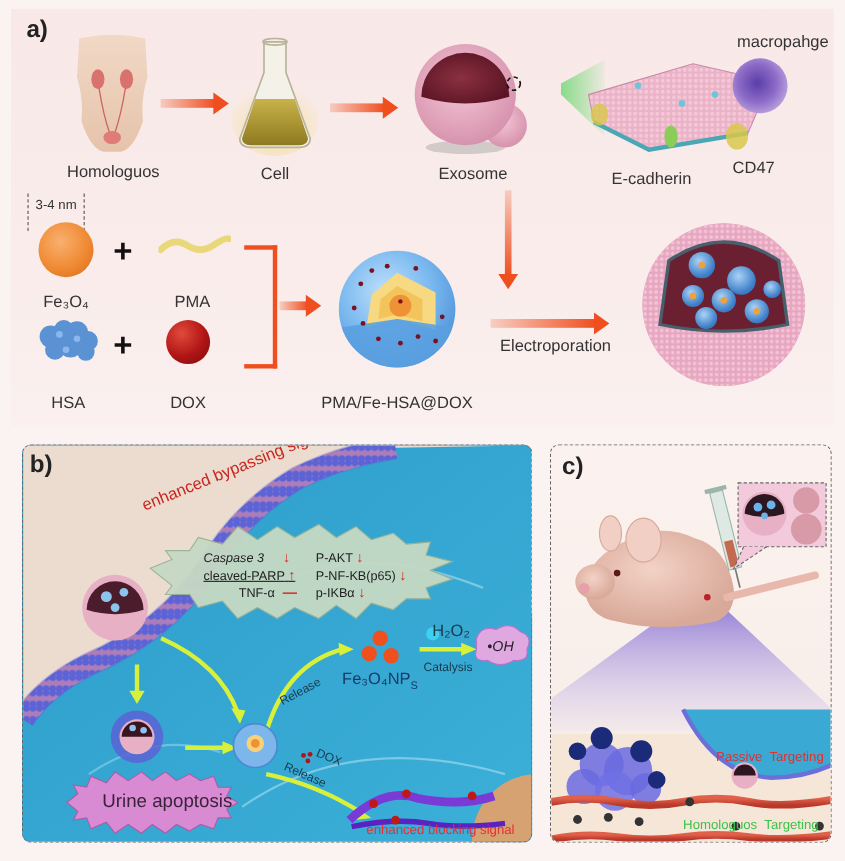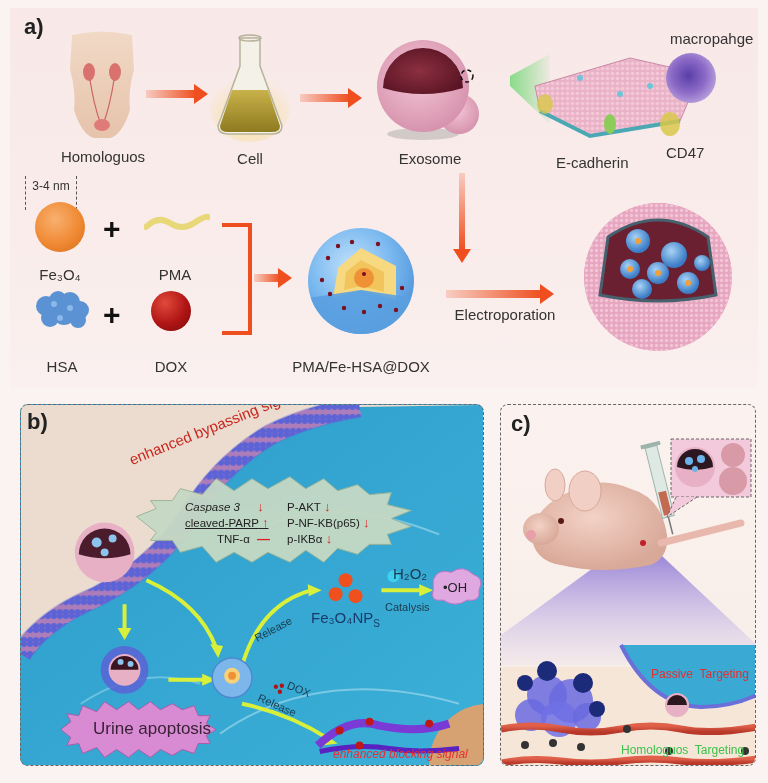--- a/index.html
+++ b/index.html
@@ -326,25 +326,25 @@
   <div class="burst-text" style="left:266px;top:94px;"><span>P-AKT</span> <span class="red-arrow">↓</span></div>
   <div class="burst-text" style="left:266px;top:110px;"><span>P-NF-KB(p65)</span> <span class="red-arrow">↓</span></div>
   <div class="burst-text" style="left:266px;top:126px;"><span>p-IKBα</span> <span class="red-arrow">↓</span></div>
 
   <div style="position:absolute;left:232px;top:218px;font-size:11px;color:#1a3a4a;transform:rotate(-28deg);">Release</div>
   <div style="position:absolute;left:236px;top:294px;font-size:11px;color:#1a3a4a;transform:rotate(24deg);">Release</div>
 
   <div style="position:absolute;left:290px;top:204px;font-size:15px;color:#1a3a6a;white-space:nowrap;"><span>Fe₃O₄NP</span><sub style="font-size:10px;">S</sub></div>
   <div style="position:absolute;left:372px;top:160px;font-size:15px;color:#1a3a4a;">H₂O₂</div>
   <div style="position:absolute;left:364px;top:196px;font-size:11px;color:#1a3a4a;">Catalysis</div>
-  <div style="position:absolute;left:422px;top:175px;font-size:13px;color:#222;">•OH</div>
+  <div style="position:absolute;left:422px;top:175px;font-size:13px;color:#222;font-style:italic;">•OH</div>
   <div style="position:absolute;left:266px;top:278px;font-size:11px;color:#1a3a4a;transform:rotate(22deg);">DOX</div>
 
   <div style="position:absolute;left:72px;top:314px;font-size:17px;color:#3a2238;">Urine apoptosis</div>
-  <div style="position:absolute;left:312px;top:342px;font-size:12px;color:#e83030;white-space:nowrap;font-style:italic;">enhanced blocking signal</div>
+  <div style="position:absolute;left:312px;top:342px;font-size:12px;color:#e83030;white-space:nowrap;">enhanced blocking signal</div>
 </div>
 
 <div class="panel-c">
   <svg style="position:absolute;inset:0;" width="256" height="362" viewBox="0 0 256 362">
     <defs>
       <linearGradient id="beam" x1="0" y1="0" x2="0" y2="1">
         <stop offset="0" stop-color="#8a74d4" stop-opacity="0.85"></stop>
           <stop offset="1" stop-color="#c9bdf0" stop-opacity="0.1"></stop>
       </linearGradient>
       <radialGradient id="mouse" cx="0.45" cy="0.4" r="0.6">
@@ -409,15 +409,15 @@
       <circle cx="24" cy="340" r="4"></circle>
         <circle cx="52" cy="338" r="4"></circle>
         <circle cx="80" cy="342" r="4"></circle>
       <circle cx="126" cy="324" r="4"></circle>
         <circle cx="168" cy="346" r="4"></circle>
         <circle cx="244" cy="346" r="4"></circle>
     </g>
   </svg>
 
   <div class="panel-label" style="left:10px;top:6px;">c)</div>
-  <div style="position:absolute;left:150px;top:262px;font-size:12px;color:#e03030;white-space:pre;text-align:right;">Passive  Targeting</div>
+  <div style="position:absolute;left:150px;top:276px;font-size:12px;color:#e03030;white-space:pre;text-align:right;">Passive  Targeting</div>
   <div style="position:absolute;left:120px;top:328px;font-size:12px;color:#3cc24a;white-space:pre;margin-top:10px;">Homologuos  Targeting</div>
 </div>
 
 </body></html>

